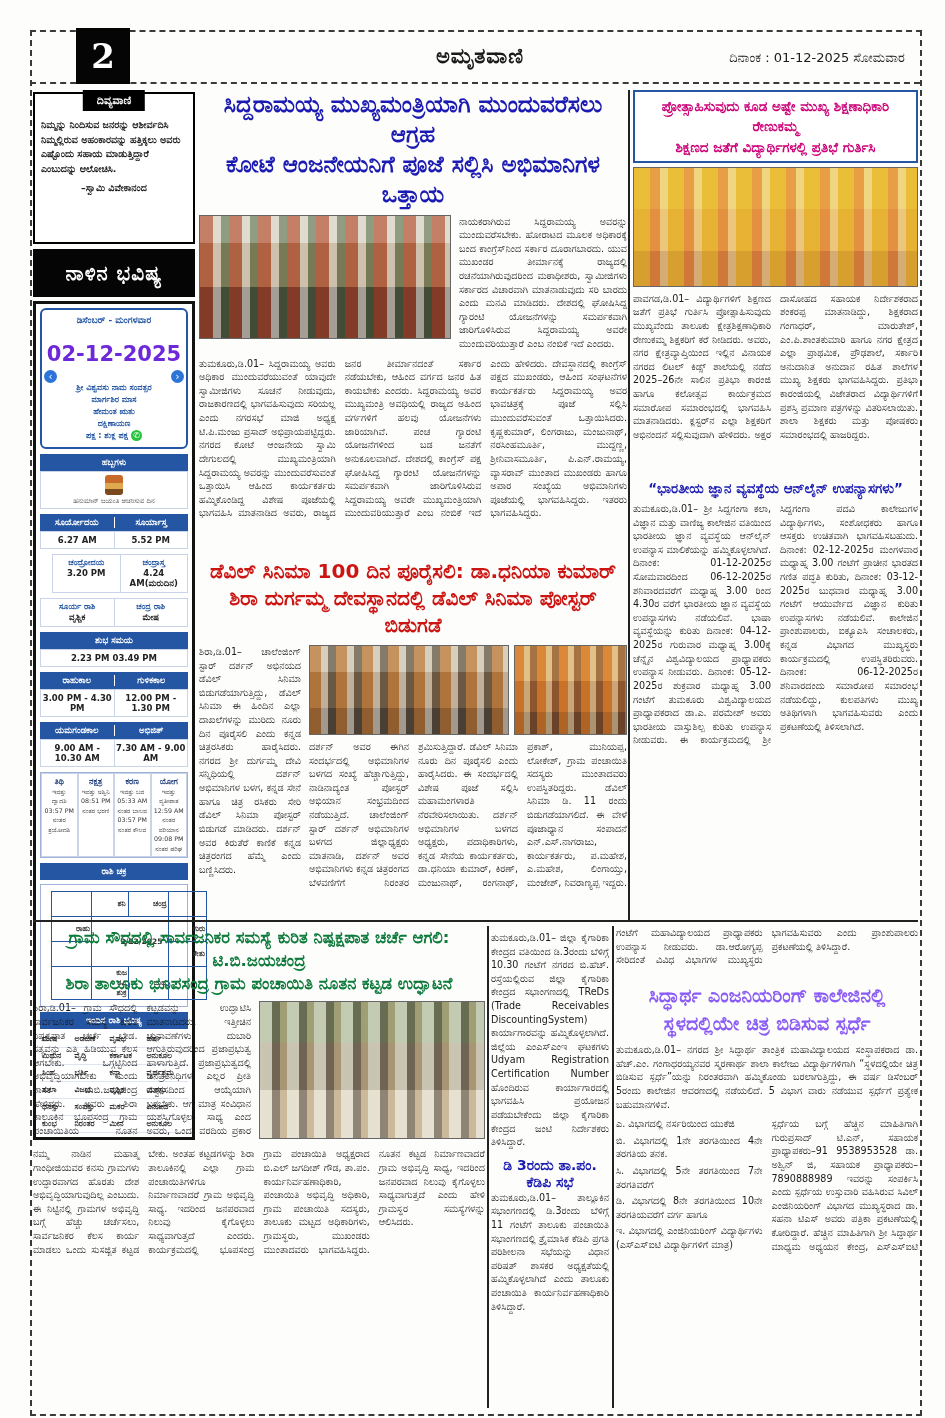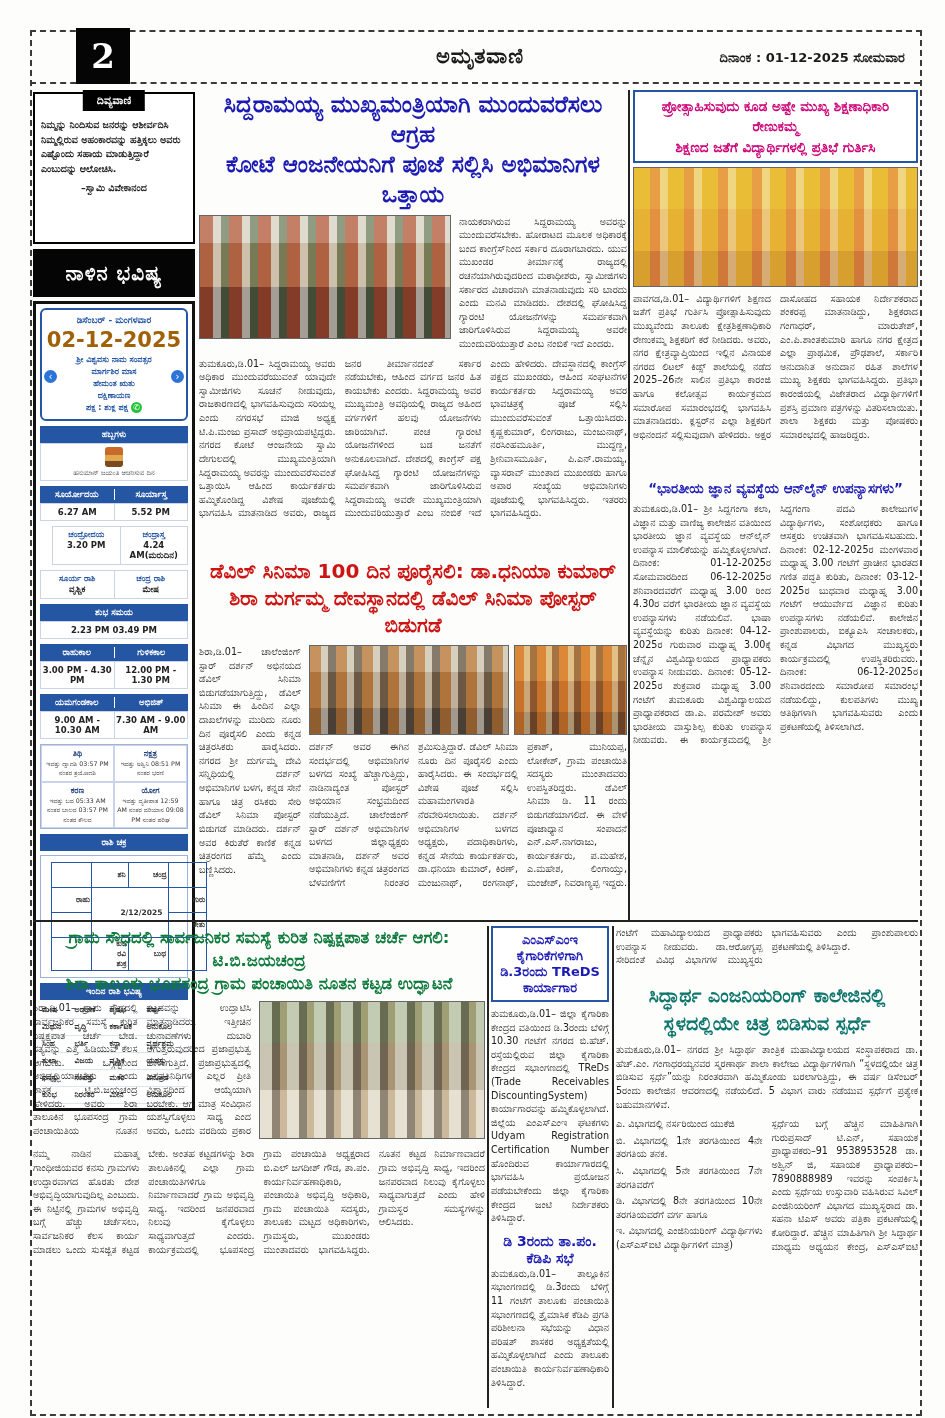--- a/index.html
+++ b/index.html
@@ -6,68 +6,68 @@
   body{width:945px;height:1418px;position:relative;background:#f4f2ee;
        font-family:"DejaVu Sans",sans-serif;color:#1a1a1a;}
   .page{position:absolute;left:0;top:0;width:945px;height:1418px;background:#fdfdfb;overflow:hidden;}
   .frame{position:absolute;left:30px;top:30px;width:888px;height:1382px;border:2px dashed #3a3a3a;}
   .hdrline{position:absolute;left:30px;top:82px;width:890px;border-top:2px dashed #3a3a3a;}
   .pagenum{position:absolute;left:76px;top:28px;width:54px;height:56px;background:#050505;color:#fff;
            display:flex;align-items:center;justify-content:center;font-family:"DejaVu Serif",serif;
            font-size:34px;font-weight:bold;}
   .masthead{position:absolute;left:330px;top:44px;width:300px;text-align:center;
             font-size:21px;font-weight:bold;letter-spacing:1px;}
-  .dateline{position:absolute;right:40px;top:50px;font-size:13px;font-weight:bold;}
+  .dateline{position:absolute;right:40px;top:50px;font-size:13px;font-weight:normal;}
   
   .sidebar{position:absolute;left:33px;top:92px;width:162px;height:828px;}
   .dv-box{position:relative;border:2px solid #000;padding:24px 6px 6px 6px;height:118px;background:#fff;}
   .dv-tab{position:absolute;left:50%;transform:translateX(-50%);top:-4px;background:#000;color:#fff;
           font-size:11px;font-weight:bold;padding:4px 14px;}
   .dv-quote{font-size:9.5px;line-height:1.55;font-weight:bold;}
   .dv-auth{font-size:9.5px;font-weight:bold;text-align:center;margin-top:5px;}
   .nb-banner{margin-top:5px;background:#050505;color:#fff;text-align:center;font-size:20px;
              font-weight:bold;padding:12px 0;letter-spacing:1px;}
   .alm{margin-top:4px;border:3px solid #111;background:#fff;padding:4px;font-size:8px;}
   .alm .card{border:2px solid #2456a4;border-radius:6px;text-align:center;padding:5px 2px;position:relative;}
   .alm .card .dl{color:#2456a4;font-weight:bold;font-size:9px;}
-  .alm .card .bigdate{color:#a16207;font-weight:bold;font-size:21px;margin:2px 0;}
+  .alm .card .bigdate{color:#6d28d9;font-weight:bold;font-size:21px;margin:16px 0;}
   .alm .card .ln{color:#2456a4;font-weight:bold;font-size:8px;line-height:1.5;}
   .navc{position:absolute;top:60px;width:13px;height:13px;border-radius:50%;background:#2d74d8;color:#fff;
         display:flex;align-items:center;justify-content:center;font-size:10px;line-height:1;cursor:pointer;}
   .navl{left:2px;} .navr{right:2px;}
   .wa{display:inline-block;width:11px;height:11px;border-radius:50%;background:#25c33a;color:#fff;
       font-size:8px;line-height:11px;vertical-align:middle;margin-left:3px;}
   .bluebar{background:#2456a4;color:#fff;text-align:center;font-weight:bold;font-size:8.5px;padding:3px 0;margin-top:5px;}
   .tbl2{display:flex;text-align:center;border:1px solid #c9d4e8;}
   .tbl2>div{flex:1;padding:3px 1px;}
   .tbl2 .lab{color:#2456a4;font-weight:bold;}
   .tbl2 .val{font-weight:bold;font-size:8.5px;color:#222;}
   .tbl2>div+div{border-left:1px solid #c9d4e8;}
   .split{display:flex;} .split>div{flex:1;} .split>div+div{border-left:1px solid #fff;}
-  .grid4{display:grid;grid-template-columns:1fr 1fr;border:1px solid #9db2d6;margin-top:5px;}
+  .grid4{display:grid;grid-template-columns:1fr 1fr 1fr 1fr;border:1px solid #9db2d6;margin-top:5px;}
   .grid4>div{border:1px solid #c9d4e8;padding:3px 2px;text-align:center;}
   .grid4 .glab{color:#1b3c7a;font-weight:bold;font-size:8px;}
   .grid4 .gval{font-size:6.3px;line-height:1.5;color:#333;}
   .chakra{margin-top:4px;position:relative;border:1px solid #9db2d6;padding:6px 10px;}
   .chakra table{border-collapse:collapse;width:100%;}
   .chakra td{border:1.5px solid #2456a4;height:22px;text-align:center;font-size:7.5px;font-weight:bold;color:#333;padding-left:24px;}
   .daily{width:100%;border-collapse:collapse;margin-top:2px;}
   .daily td{border-bottom:1px solid #dfe5ef;padding:3px 2px;font-size:7.8px;font-weight:bold;color:#333;}
   
   .art{position:absolute;overflow:hidden;}
   .bodytxt{font-size:9.6px;line-height:1.42;text-align:justify;}
   .cols2{column-count:2;column-gap:9px;}
   .cols3{column-count:3;column-gap:9px;}
   .cols4{column-count:4;column-gap:9px;}
   .hl-main{color:#1b1bb3;font-weight:bold;font-size:23px;line-height:1.3;text-align:center;}
   .hl-red{color:#cc1512;font-weight:bold;font-size:20px;line-height:1.35;text-align:center;}
   .hl-green{color:#0e7a3c;font-weight:bold;font-size:16.5px;line-height:1.4;text-align:center;}
   .hl-mag{color:#cc0077;font-weight:bold;font-size:13.5px;line-height:1.5;text-align:center;}
   .hl-blue-sm{color:#1b1bb3;font-weight:bold;font-size:13px;text-align:center;}
-  .hl-red-big{color:#0f766e;font-weight:bold;font-size:19px;line-height:1.45;text-align:center;}
+  .hl-red-big{color:#8b5cf6;font-weight:bold;font-size:19px;line-height:1.45;text-align:center;}
   .boxed{border:2px solid #2456a4;padding:4px 6px;background:#fff;}
   .vline{position:absolute;background:#222;width:1.5px;}
   .hline{position:absolute;background:#222;height:1.5px;}
   .photo{position:relative;border:1px solid #666;overflow:hidden;}
   
   .ad{border:2px solid #888;background:linear-gradient(180deg,#fdf6e0 0 15%,#f8ecd2 15% 70%,#f3e2bc 70%);
       position:relative;overflow:hidden;text-align:center;padding:4px 3px;}
   .ad .t1{font-size:7.5px;font-weight:bold;color:#14449a;}
   .ad .t2{font-size:7px;font-weight:bold;color:#c23a16;margin-top:14px;}
   .ad .t3{font-size:7.5px;font-weight:bold;color:#cc0077;margin-top:8px;}
@@ -299,26 +299,20 @@
       <div class="photo" style="flex:1;height:136px;
            background-image:repeating-linear-gradient(90deg,rgba(250,248,240,.55) 0 12px,rgba(80,70,60,.5) 12px 20px,rgba(200,170,130,.45) 20px 27px),
            linear-gradient(180deg,#7f9468 0 30%,#8f8468 30% 65%,#cfc4ae 65%);"></div>
     </div>
     <div class="bodytxt cols4" style="margin-top:6px;height:268px;">ನಮ್ಮ ನಾಡಿನ ಮಹಾತ್ಮ ಗಾಂಧೀಜಿಯವರ ಕನಸು ಗ್ರಾಮಗಳು ಉದ್ಧಾರವಾಗದ ಹೊರತು ದೇಶ ಅಭಿವೃದ್ಧಿಯಾಗುವುದಿಲ್ಲ ಎಂಬುದು. ಈ ನಿಟ್ಟಿನಲ್ಲಿ ಗ್ರಾಮಗಳ ಅಭಿವೃದ್ಧಿ ಬಗ್ಗೆ ಹೆಚ್ಚು ಚರ್ಚೆಸಲು, ಸಾರ್ವಜನಿಕರ ಕೆಲಸ ಕಾರ್ಯ ಮಾಡಲು ಒಂದು ಸುಸಜ್ಜಿತ ಕಟ್ಟಡ ಬೇಕು. ಅಂತಹ ಕಟ್ಟಡಗಳನ್ನು ಶಿರಾ ತಾಲೂಕಿನಲ್ಲಿ ಎಲ್ಲಾ ಗ್ರಾಮ ಪಂಚಾಯಿತಿಗಳಿಗೂ ನಿರ್ಮಾಣವಾದರೆ ಗ್ರಾಮ ಅಭಿವೃದ್ಧಿ ಸಾಧ್ಯ. ಇದರಿಂದ ಜನಪರವಾದ ನಿಲುವು ಕೈಗೊಳ್ಳಲು ಸಾಧ್ಯವಾಗುತ್ತದೆ ಎಂದರು. ಕಾರ್ಯಕ್ರಮದಲ್ಲಿ ಭೂಪಸಂದ್ರ ಗ್ರಾಮ ಪಂಚಾಯಿತಿ ಅಧ್ಯಕ್ಷರಾದ ಬಿ.ಎಲ್ ಜಗದೀಶ್ ಗೌಡ, ತಾ.ಪಂ. ಕಾರ್ಯನಿರ್ವಹಣಾಧಿಕಾರಿ, ಪಂಚಾಯಿತಿ ಅಭಿವೃದ್ಧಿ ಅಧಿಕಾರಿ, ಗ್ರಾಮ ಪಂಚಾಯಿತಿ ಸದಸ್ಯರು, ತಾಲೂಕು ಮಟ್ಟದ ಅಧಿಕಾರಿಗಳು, ಗ್ರಾಮಸ್ಥರು, ಮುಖಂಡರು ಮುಂತಾದವರು ಭಾಗವಹಿಸಿದ್ದರು. ನೂತನ ಕಟ್ಟಡ ನಿರ್ಮಾಣವಾದರೆ ಗ್ರಾಮ ಅಭಿವೃದ್ಧಿ ಸಾಧ್ಯ, ಇದರಿಂದ ಜನಪರವಾದ ನಿಲುವು ಕೈಗೊಳ್ಳಲು ಸಾಧ್ಯವಾಗುತ್ತದೆ ಎಂದು ಹೇಳಿ ಗ್ರಾಮಸ್ಥರ ಸಮಸ್ಯೆಗಳನ್ನು ಆಲಿಸಿದರು.</div>
   </div>
 
   <div class="vline" style="left:487px;top:926px;height:482px;"></div>
 
   <div class="art" style="left:491px;top:926px;width:118px;height:482px;">
-    <div class="boxed">
-      <div class="hl-blue-sm">ಎಂಎಸ್ಎಂಇ</div>
-      <div class="hl-blue-sm">ಕೈಗಾರಿಕೆಗಳಿಗಾಗಿ</div>
-      <div class="hl-blue-sm">ಡಿ.3ರಂದು TReDS</div>
-      <div class="hl-blue-sm">ಕಾರ್ಯಾಗಾರ</div>
-    </div>
     <div class="bodytxt" style="margin-top:5px;">ತುಮಕೂರು,ಡಿ.01– ಜಿಲ್ಲಾ ಕೈಗಾರಿಕಾ ಕೇಂದ್ರದ ವತಿಯಿಂದ ಡಿ.3ರಂದು ಬೆಳಿಗ್ಗೆ 10.30 ಗಂಟೆಗೆ ನಗರದ ಬಿ.ಹೆಚ್. ರಸ್ತೆಯಲ್ಲಿರುವ ಜಿಲ್ಲಾ ಕೈಗಾರಿಕಾ ಕೇಂದ್ರದ ಸಭಾಂಗಣದಲ್ಲಿ TReDs (Trade Receivables DiscountingSystem) ಕಾರ್ಯಾಗಾರವನ್ನು ಹಮ್ಮಿಕೊಳ್ಳಲಾಗಿದೆ. ಜಿಲ್ಲೆಯ ಎಂಎಸ್ಎಂಇ ಘಟಕಗಳು Udyam Registration Certification Number ಹೊಂದಿರುವ ಕಾರ್ಯಾಗಾರದಲ್ಲಿ ಭಾಗವಹಿಸಿ ಪ್ರಯೋಜನ ಪಡೆಯಬೇಕೆಂದು ಜಿಲ್ಲಾ ಕೈಗಾರಿಕಾ ಕೇಂದ್ರದ ಜಂಟಿ ನಿರ್ದೇಶಕರು ತಿಳಿಸಿದ್ದಾರೆ.</div>
     <div style="margin-top:8px;">
       <div class="hl-blue-sm" style="font-size:14px;">ಡಿ 3ರಂದು ತಾ.ಪಂ.</div>
       <div class="hl-blue-sm" style="font-size:14px;">ಕೆಡಿಪಿ ಸಭೆ</div>
     </div>
     <div class="bodytxt" style="">ತುಮಕೂರು,ಡಿ.01– ತಾಲ್ಲೂಕಿನ ಸಭಾಂಗಣದಲ್ಲಿ ಡಿ.3ರಂದು ಬೆಳಿಗ್ಗೆ 11 ಗಂಟೆಗೆ ತಾಲೂಕು ಪಂಚಾಯಿತಿ ಸಭಾಂಗಣದಲ್ಲಿ ತ್ರೈಮಾಸಿಕ ಕೆಡಿಪಿ ಪ್ರಗತಿ ಪರಿಶೀಲನಾ ಸಭೆಯನ್ನು ವಿಧಾನ ಪರಿಷತ್ ಶಾಸಕರ ಅಧ್ಯಕ್ಷತೆಯಲ್ಲಿ ಹಮ್ಮಿಕೊಳ್ಳಲಾಗಿದೆ ಎಂದು ತಾಲೂಕು ಪಂಚಾಯಿತಿ ಕಾರ್ಯನಿರ್ವಹಣಾಧಿಕಾರಿ ತಿಳಿಸಿದ್ದಾರೆ.</div>
   </div>
 
   <div class="vline" style="left:612px;top:926px;height:482px;"></div>
 

